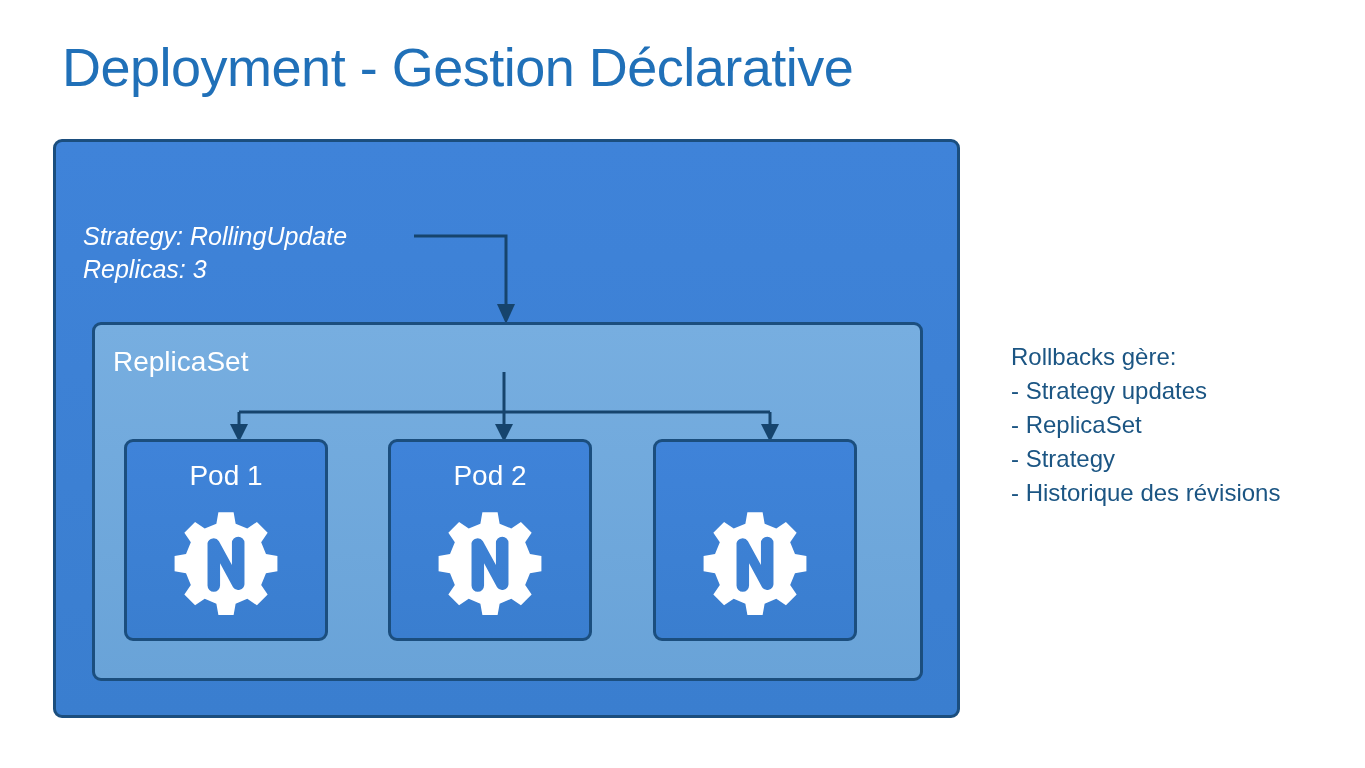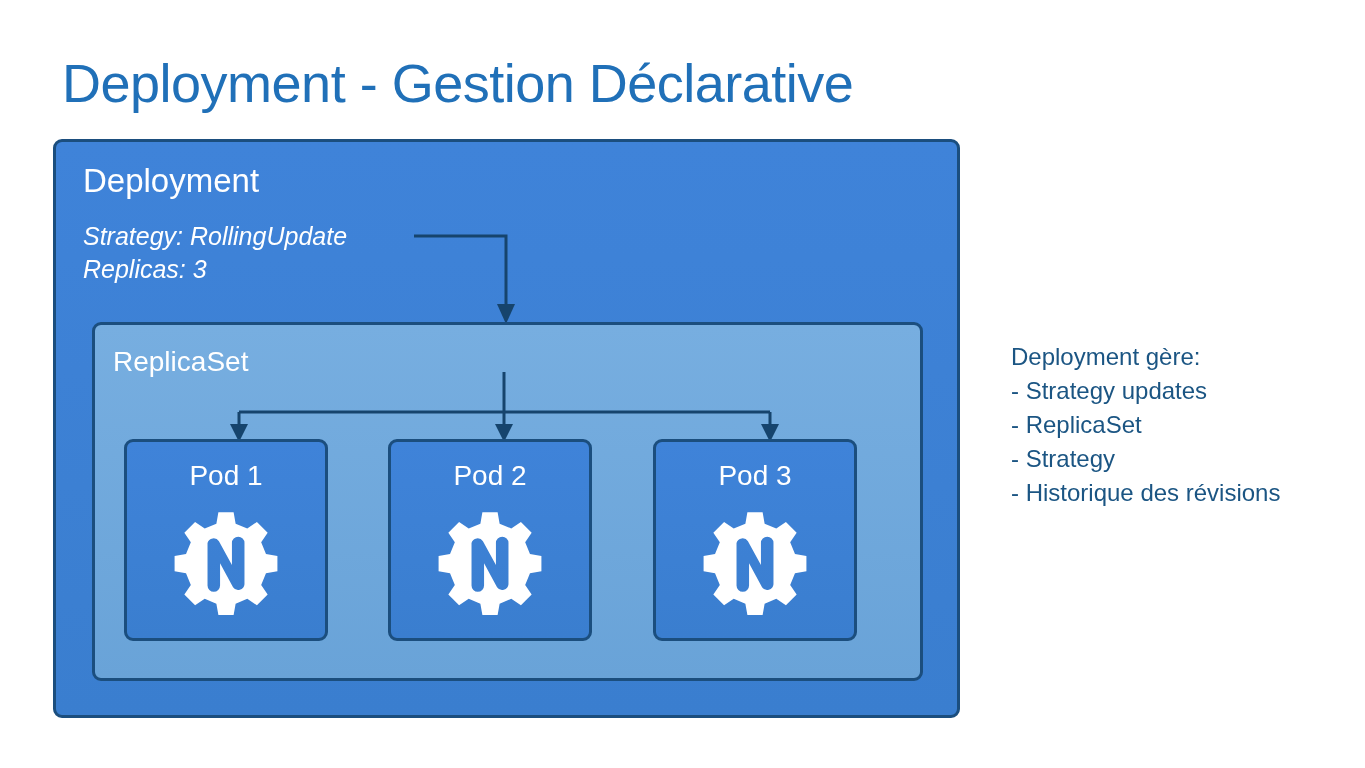--- a/index.html
+++ b/index.html
@@ -27,21 +27,20 @@
   .slide-title {
     position: absolute;
     left: 62px;
     top: 38px;
     font-size: 54px;
     font-weight: 400;
     color: #2070b8;
     letter-spacing: -0.5px;
     white-space: nowrap;
     line-height: 1.1;
-    margin-top: 16px;
   }
 
   
   .deployment-box {
     position: absolute;
     left: 53px;
     top: 139px;
     width: 907px;
     height: 579px;
     background: linear-gradient(180deg, #3f83d9 0%, #3a7ecf 100%);
@@ -158,21 +157,20 @@
   .notes .note-line { white-space: nowrap; }
 </style>
 </head>
 <body>
 
 <div class="slide">
 
   <div class="slide-title">Deployment - Gestion Déclarative</div>
 
   <div class="deployment-box">
-    <div class="deployment-title">Deployment</div>
 
     <div class="deployment-meta">
       <div>Strategy: RollingUpdate</div>
       <div>Replicas: 3</div>
     </div>
   </div>
 
   <svg class="elbow-connector" viewBox="0 0 110 100" width="110" height="100">
     <path d="M 4 8 L 96 8 L 96 80" fill="none" stroke="#16446d" stroke-width="3"></path>
     <polygon points="96,96 87,76 105,76" fill="#16446d"></polygon>
@@ -231,40 +229,39 @@
         L 18.6 28.9 L 12.8 20.3 L 22.4 10.7 L 31.0 16.5
         L 41.4 12.2 Z
         M 33.5 29.5 L 33.5 67.5 A 5.6 5.6 0 0 0 44.7 67.5
         L 44.7 47.5 L 56.3 68.9 A 5.6 5.6 0 0 0 66.5 66.2
         L 66.5 29.5 A 5.6 5.6 0 0 0 55.3 29.5
         L 55.3 49.0 L 43.7 28.0 A 5.6 5.6 0 0 0 33.5 29.5 Z"></path>
     </svg>
   </div>
 
   <div class="pod-box" id="pod-3">
-    <div class="pod-label">Pod 3</div>
     <svg class="pod-icon" viewBox="0 0 100 100" width="112" height="112">
       <path fill="#ffffff" fill-rule="evenodd" d="
         M 43.2 2 L 56.8 2 L 58.6 12.2
         L 69.0 16.5 L 77.6 10.7 L 87.2 20.3 L 81.4 28.9
         L 85.7 39.3 L 95.9 41.1 L 95.9 54.7 L 85.7 56.5
         L 81.4 66.9 L 87.2 75.5 L 77.6 85.1 L 69.0 79.3
         L 58.6 83.6 L 56.8 93.8 L 43.2 93.8 L 41.4 83.6
         L 31.0 79.3 L 22.4 85.1 L 12.8 75.5 L 18.6 66.9
         L 14.3 56.5 L 4.1 54.7 L 4.1 41.1 L 14.3 39.3
         L 18.6 28.9 L 12.8 20.3 L 22.4 10.7 L 31.0 16.5
         L 41.4 12.2 Z
         M 33.5 29.5 L 33.5 67.5 A 5.6 5.6 0 0 0 44.7 67.5
         L 44.7 47.5 L 56.3 68.9 A 5.6 5.6 0 0 0 66.5 66.2
         L 66.5 29.5 A 5.6 5.6 0 0 0 55.3 29.5
         L 55.3 49.0 L 43.7 28.0 A 5.6 5.6 0 0 0 33.5 29.5 Z"></path>
     </svg>
   </div>
 
   <div class="notes">
-    <div class="note-line">Deployment gère:</div>
+    <div class="note-line">Rollbacks gère:</div>
     <div class="note-line">- Strategy updates</div>
     <div class="note-line">- ReplicaSet</div>
     <div class="note-line">- Strategy</div>
     <div class="note-line">- Historique des révisions</div>
   </div>
 
 </div>
 
 </body></html>

